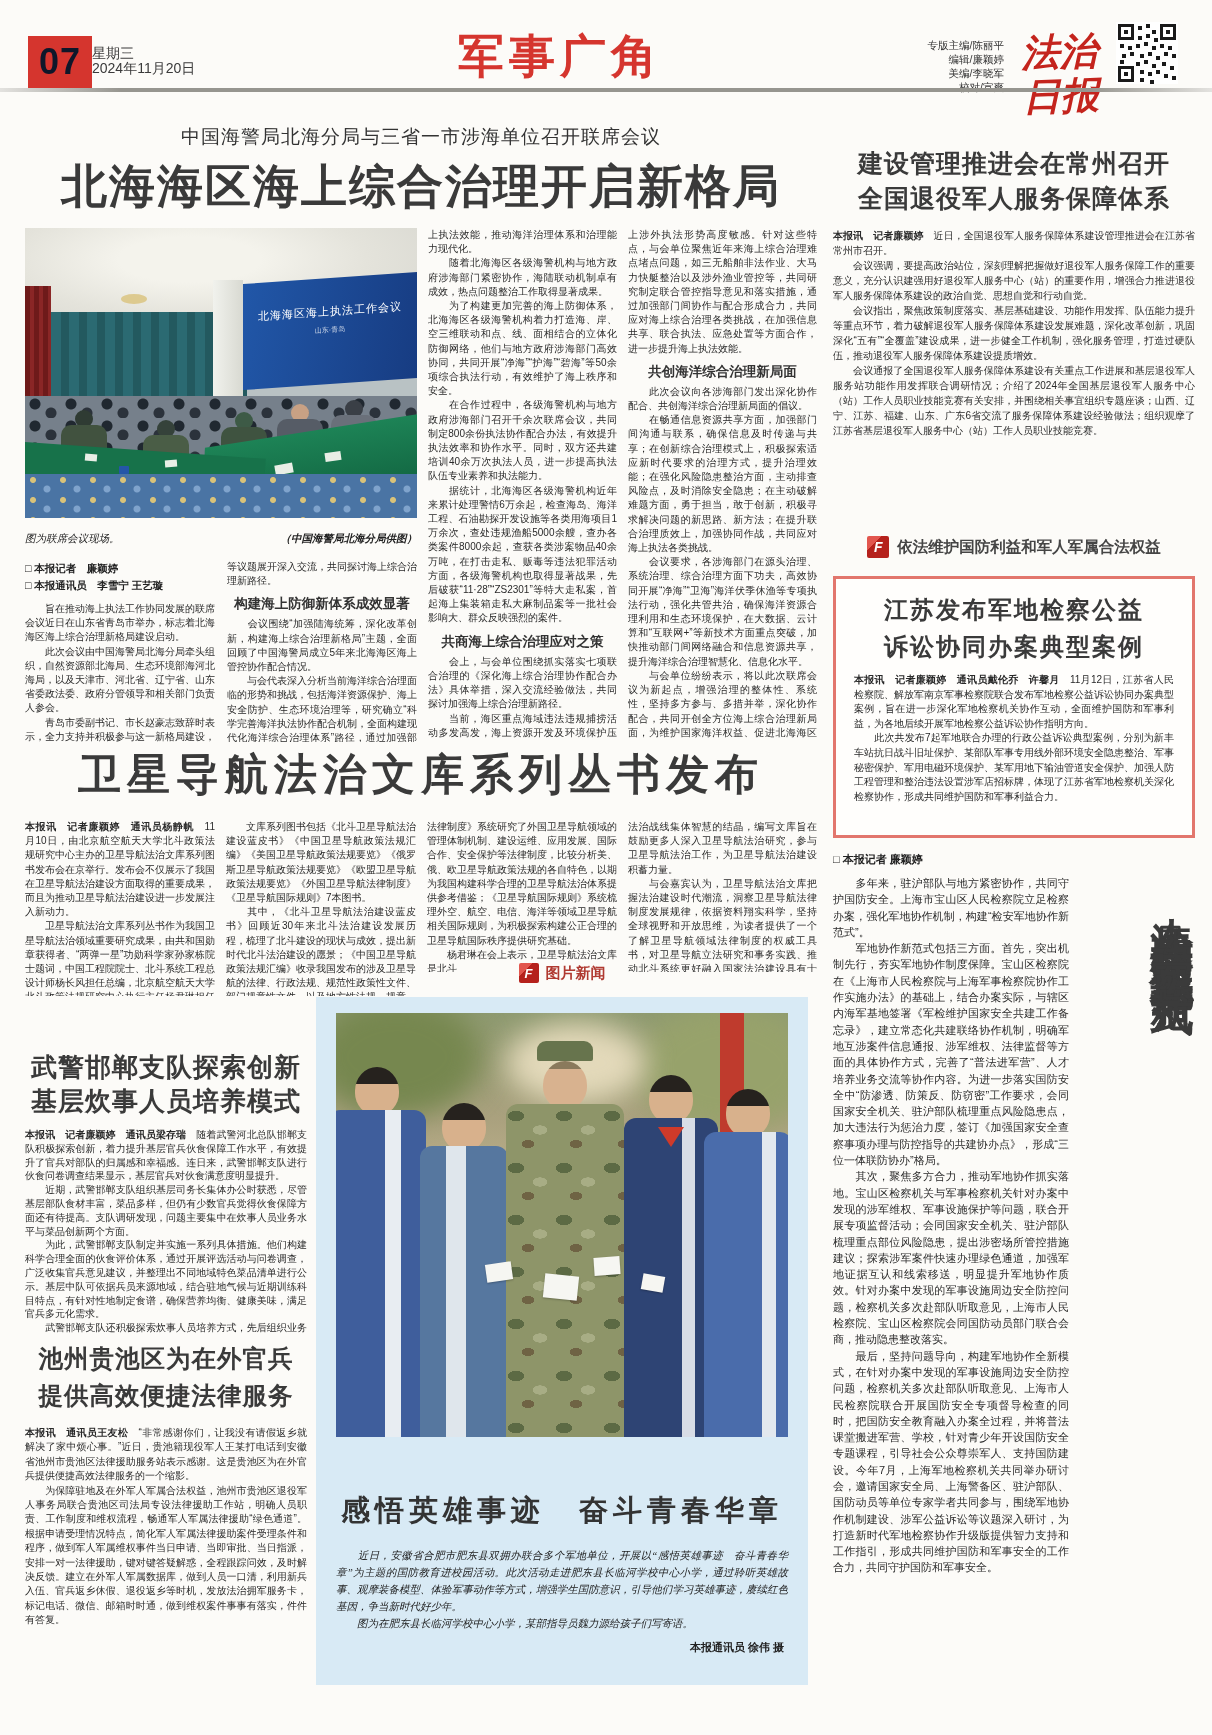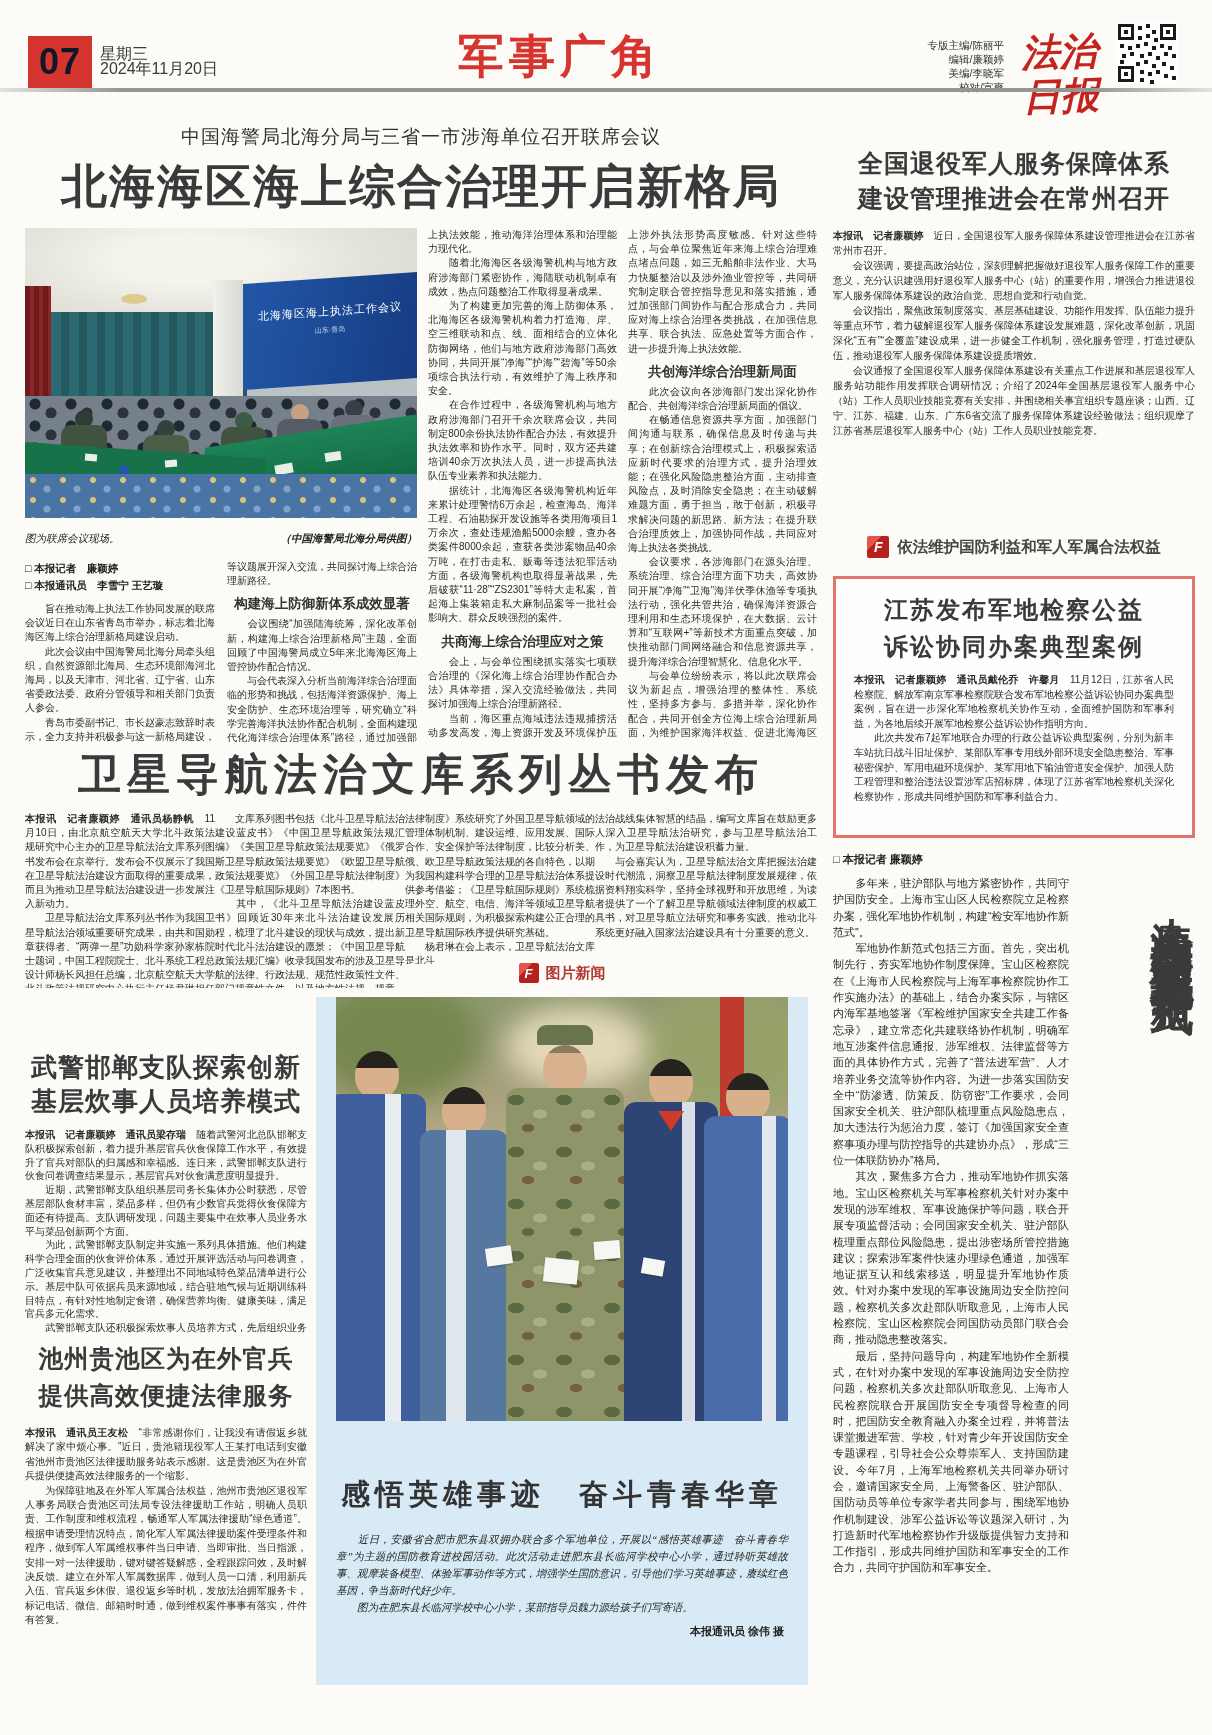--- a/index.html
+++ b/index.html
@@ -3,21 +3,21 @@
 <meta charset="utf-8">
 <style>
 *{margin:0;padding:0;box-sizing:border-box}
 html,body{background:#e9e9e9}
 body{font-family:"Liberation Sans",sans-serif}
 .page{position:relative;width:1212px;height:1735px;margin:0 auto;background:#fcfbf8;overflow:hidden;color:#262626}
 p{margin:0}
 
 .hdr-rule{position:absolute;top:88px;left:0;width:100%;height:4px;background:linear-gradient(90deg,#e3e2df,#96958f 10%,#96958f 90%,#e3e2df)}
 .pagenum{position:absolute;left:28px;top:36px;width:64px;height:52px;background:#d5352e;color:#0f172a;font-size:36px;font-weight:bold;display:flex;align-items:center;justify-content:center;letter-spacing:1px}
-.dateblock{position:absolute;left:100px;top:46px;font-size:16px;line-height:15px;color:#3a3a3a}
+.dateblock{position:absolute;left:92px;top:46px;font-size:14px;line-height:15px;color:#3a3a3a}
 .sectitle{position:absolute;left:420px;top:26px;width:280px;text-align:center;font-size:46px;font-weight:bold;color:#d5352e;letter-spacing:5px}
 .credits{position:absolute;left:862px;top:38px;width:142px;text-align:right;font-size:10.5px;line-height:14px;color:#333}
 .masthead{position:absolute;left:1008px;top:30px;width:104px;font-family:"Liberation Serif",serif;font-style:italic;font-weight:bold;font-size:38px;color:#c4241d;transform:rotate(-2deg);letter-spacing:0px;line-height:44px;text-align:center}
 .qr{position:absolute;left:1116px;top:22px;width:62px;height:62px}
 
 .body-text p{font-size:10px;line-height:14.2px;text-align:justify;color:#2a2a2a}
 .body-text p b{font-weight:bold}
 p.subhead{font-size:13.5px;font-weight:bold;text-align:center;line-height:19px;padding:6px 0 4px;color:#333}
 .byline{font-size:10.5px;font-weight:bold;color:#222;line-height:17px}
 .ht{font-weight:bold;color:#3a3a3a}
@@ -61,39 +61,39 @@
 
 .seclabel{position:absolute;left:833px;top:536px;width:362px;display:flex;align-items:center;justify-content:center;gap:8px;font-size:15.5px;font-weight:bold;color:#454545}
 .cube{position:relative;width:22px;height:22px;background:linear-gradient(135deg,#e2564e 0 34%,#b5211c 34%);color:#fff;font-weight:bold;font-style:italic;font-size:14px;display:flex;align-items:center;justify-content:center;border-radius:2px}
 .redbox{position:absolute;left:833px;top:576px;width:362px;height:262px;border:3px solid #e2766d;background:#fffefc;padding:10px 18px}
 .redbox .t{text-align:center;font-size:24px;line-height:33px;letter-spacing:2px;margin-top:4px}
 .redbox .body-text{margin-top:10px}
 .redbox .body-text p{line-height:14.6px}
 
 .satnav{position:absolute;left:25px;top:746px;width:792px}
 .satnav .title{text-align:center;font-size:43px;letter-spacing:6px}
-.satnav-body{display:flex;margin-top:8px}
+.satnav-body{display:flex;gap:11px;margin-top:16px}
 .satnav-body .c{width:190px;overflow:hidden}
 .satnav-body .c1,.satnav-body .c2{height:176px}
 .satnav-body .c3,.satnav-body .c4{height:152px}
 .satnav-body .c4{flex:1}
 
 .wujing{position:absolute;left:25px;top:1050px;width:282px}
 .wujing .t,.chizhou .t{text-align:center;font-size:26px;line-height:34px;letter-spacing:1px}
 .wujing .body-text{margin-top:10px;height:205px;overflow:hidden}
 .wujing .body-text p{line-height:13.8px}
 .chizhou{position:absolute;left:25px;top:1340px;width:282px}
 .chizhou .t{font-size:24.5px;line-height:37px}
 .chizhou .body-text{margin-top:12px;height:300px;overflow:hidden}
 .chizhou .body-text p{line-height:14.4px}
 
 .pnews{position:absolute;left:316px;top:963px;width:492px}
 .pn-label{display:flex;align-items:center;justify-content:center;gap:7px;font-size:15px;font-weight:bold;color:#b03a31}
 .pn-label .cube{width:20px;height:20px;font-size:13px}
-.pn-box{margin-top:14px;background:#d8eaf5;height:688px;padding:0 20px}
+.pn-box{margin-top:14px;background:#d8eaf5;height:688px;padding:16px 20px}
 .pn-title{margin-top:54px;text-align:center;font-size:29px;letter-spacing:5px;color:#333}
 .pn-cap{margin-top:16px;font-family:"Liberation Serif",serif;font-style:italic;font-size:10.5px;line-height:17px;color:#1d1d1d;text-align:justify}
 .pn-credit{margin-top:8px;text-align:right;font-size:11px;font-weight:bold;color:#222;padding-right:4px}
 
 .kids{position:relative;width:452px;height:424px;overflow:hidden;background:linear-gradient(180deg,#8e9a70 0%,#aaa17e 25%,#c6b993 48%,#d6ccae 72%,#dcd3b8 100%)}
 .kp-blur{position:absolute;border-radius:50%;filter:blur(14px)}
 .kp-banner{position:absolute;right:44px;top:0;width:24px;height:158px;background:#bf3b2d;color:#f6d05a;writing-mode:vertical-rl;font-size:11px;letter-spacing:3px;padding-top:10px;text-align:center}
 .fig{position:absolute}
 .fig .head{width:44px;height:48px;border-radius:50% 50% 46% 46%;background:linear-gradient(180deg,#26221e 0 36%,#d8b18c 36%);margin:0 auto}
 .fig .torso{margin-top:-5px;border-radius:12px 12px 0 0}
@@ -270,22 +270,22 @@
           <p class="subhead">共创海洋综合治理新局面</p>
           <p>　　此次会议向各涉海部门发出深化协作配合、共创海洋综合治理新局面的倡议。</p>
           <p>　　在畅通信息资源共享方面，加强部门间沟通与联系，确保信息及时传递与共享；在创新综合治理模式上，积极探索适应新时代要求的治理方式，提升治理效能；在强化风险隐患整治方面，主动排查风险点，及时消除安全隐患；在主动破解难题方面，勇于担当，敢于创新，积极寻求解决问题的新思路、新方法；在提升联合治理质效上，加强协同作战，共同应对海上执法各类挑战。</p>
           <p>　　会议要求，各涉海部门在源头治理、系统治理、综合治理方面下功夫，高效协同开展“净海”“卫海”海洋伏季休渔等专项执法行动，强化共管共治，确保海洋资源合理利用和生态环境保护，在大数据、云计算和“互联网+”等新技术方面重点突破，加快推动部门间网络融合和信息资源共享，提升海洋综合治理智慧化、信息化水平。</p>
           <p>　　与会单位纷纷表示，将以此次联席会议为新起点，增强治理的整体性、系统性，坚持多方参与、多措并举，深化协作配合，共同开创全方位海上综合治理新局面，为维护国家海洋权益、促进北海海区繁荣发展贡献力量。</p>
         </div>
     </div>
   </div>
 
   <div class="changzhou">
+    <div class="t ht">建设管理推进会在常州召开</div>
     <div class="t ht">全国退役军人服务保障体系</div>
-    <div class="t ht">建设管理推进会在常州召开</div>
     <div class="body-text">
         <p><b>本报讯　记者廉颖婷</b>　近日，全国退役军人服务保障体系建设管理推进会在江苏省常州市召开。</p>
         <p>　　会议强调，要提高政治站位，深刻理解把握做好退役军人服务保障工作的重要意义，充分认识建强用好退役军人服务中心（站）的重要作用，增强合力推进退役军人服务保障体系建设的政治自觉、思想自觉和行动自觉。</p>
         <p>　　会议指出，聚焦政策制度落实、基层基础建设、功能作用发挥、队伍能力提升等重点环节，着力破解退役军人服务保障体系建设发展难题，深化改革创新，巩固深化“五有”“全覆盖”建设成果，进一步健全工作机制，强化服务管理，打造过硬队伍，推动退役军人服务保障体系建设提质增效。</p>
         <p>　　会议通报了全国退役军人服务保障体系建设有关重点工作进展和基层退役军人服务站功能作用发挥联合调研情况；介绍了2024年全国基层退役军人服务中心（站）工作人员职业技能竞赛有关安排，并围绕相关事宜组织专题座谈；山西、辽宁、江苏、福建、山东、广东6省交流了服务保障体系建设经验做法；组织观摩了江苏省基层退役军人服务中心（站）工作人员职业技能竞赛。</p>
       </div>
   </div>
 
   <div class="seclabel">
     <span class="cube">F</span>

